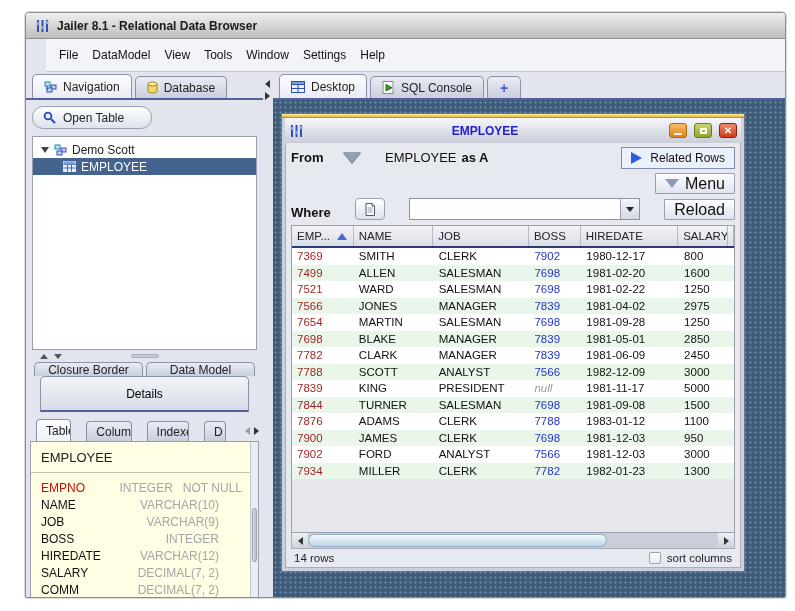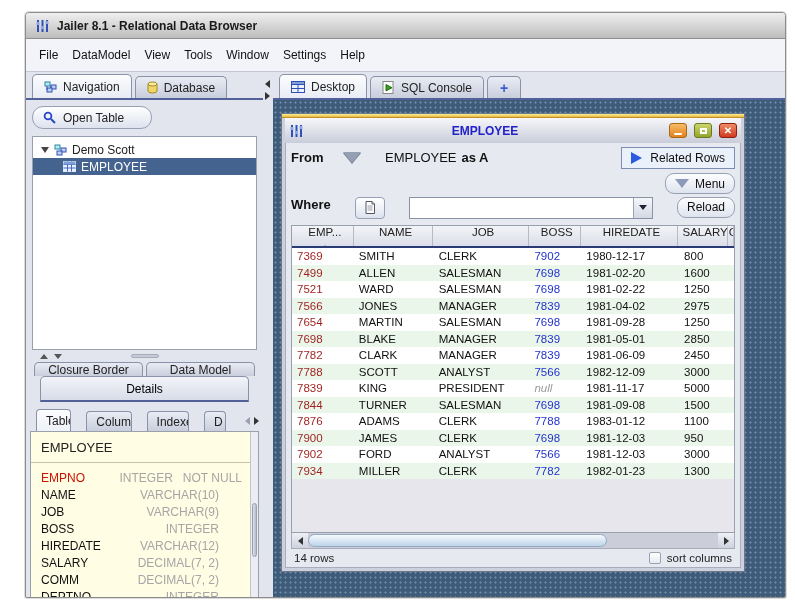--- a/index.html
+++ b/index.html
@@ -9,21 +9,21 @@
   
   .app { position:absolute; left:25px; top:12px; width:761px; height:586px;
          background:#e3e5ee; border:1px solid #8c8c8c; border-radius:4px 4px 2px 2px;
          box-shadow:0 0 0 1px #dcdcdc; overflow:hidden; }
 
   .titlebar { height:26px; background:linear-gradient(#efefef,#bdbdbd); border-bottom:1px solid #8f8f8f;
               display:flex; align-items:center; padding:0 9px; gap:7px; }
   .title { font-size:12px; font-weight:bold; color:#1a1a1a; }
 
   .menubar { height:24px; background:#f3f4fa; border-bottom:1px solid #c4c8d4;
-             display:flex; align-items:center; padding:16px 6px; }
+             display:flex; align-items:center; padding:16px 6px;margin-left:20px; }
   .menu-item { font-size:12px; color:#111; padding:3px 7px; cursor:default; }
 
   .content { display:flex; height:534px; }
 
   
   .tabstrip { height:26px; display:flex; align-items:flex-end; padding-left:6px; gap:3px; }
   .tab { height:22px; display:flex; align-items:center; gap:6px; padding:0 11px; font-size:12px; color:#222;
          border:1px solid #8a92a8; border-bottom:none; border-radius:5px 5px 0 0;
          background:linear-gradient(#e9ecf4,#c9cedd); }
   .tab.active { background:linear-gradient(#fbfcfe,#e9ecf4); height:24px; }
@@ -45,21 +45,21 @@
   .mini-split { height:12px; display:flex; align-items:center; padding-left:14px; gap:6px; position:relative; }
   .tri-up-s  { width:0;height:0;border-left:4px solid transparent;border-right:4px solid transparent;border-bottom:5px solid #555; }
   .tri-dn-s  { width:0;height:0;border-left:4px solid transparent;border-right:4px solid transparent;border-top:5px solid #555; }
   .grip { position:absolute; left:50%; top:4px; width:28px; height:4px; margin-left:-14px;
           background:#c6cad6; border:1px solid #a8acba; border-radius:2px; }
 
   .ptab-row1 { display:flex; gap:3px; padding:0 8px; }
   .ptab { height:14px; flex:1; display:flex; align-items:center; justify-content:center; font-size:12px; color:#222;
           border:1px solid #8a92a8; border-bottom:none; border-radius:5px 5px 0 0;
           background:linear-gradient(#e9ecf4,#c9cedd); }
-  .details-tab { margin:0 14px; height:26px; display:flex; align-items:center; justify-content:center; font-size:12px;
+  .details-tab { margin:0 14px; height:36px; display:flex; align-items:center; justify-content:center; font-size:12px;
                  border:1px solid #8a92a8; border-radius:5px 5px 0 0;
                  background:linear-gradient(#f2f4f9,#d8dce8); border-bottom:2px solid #53619b; }
 
   .detail-tabs { display:flex; align-items:flex-end; padding:7px 4px 0 10px; gap:15px; }
   .dtab { height:20px; display:flex; align-items:center; padding:0 9px; font-size:12px; color:#222;
           border:1px solid #8a92a8; border-bottom:none; border-radius:4px 4px 0 0;
           background:linear-gradient(#e9ecf4,#c9cedd); white-space:nowrap; overflow:hidden; }
   .dtab.active { background:linear-gradient(#fbfcfe,#eef1f7); height:22px; }
   .dtab.clip { max-width:22px; }
   .tab-scroll { display:flex; gap:4px; align-items:center; margin:0 0 6px 4px; }
@@ -115,37 +115,37 @@
   .tri-big { width:0; height:0; border-left:9px solid transparent; border-right:9px solid transparent;
              border-top:11px solid #96a0b4; margin-right:24px; filter:drop-shadow(0 1px 0 #6a7488); }
   .from-txt { font-size:13px; color:#111; }
   .from-alias { font-weight:bold; margin-left:5px; }
   .spacer { flex:1; }
   .btn-related { height:22px; display:flex; align-items:center; gap:8px; padding:0 9px;
                  background:#eaf1fb; border:1px solid #7d8db2; font-size:12px; color:#111; }
   .play { width:0; height:0; border-top:6px solid transparent; border-bottom:6px solid transparent; border-left:11px solid #2b5be0; }
 
   .fr2 { height:22px; display:flex; justify-content:flex-end; align-items:center; margin:2px 0; }
-  .btn { height:21px; display:flex; align-items:center; gap:6px; padding:0 9px; font-size:12px; color:#111;
-         background:linear-gradient(#fcfdfe,#dfe3ee); border:1px solid #98a0b4; border-radius:9px; }
+  .btn { height:21px; display:flex; align-items:center; gap:6px; padding:0 9px; font-size:16px; color:#111;
+         background:linear-gradient(#fcfdfe,#dfe3ee); border:1px solid #98a0b4; border-radius:1px; }
   .tri-menu { width:0; height:0; border-left:7px solid transparent; border-right:7px solid transparent; border-top:9px solid #8b9ab8; }
 
-  .fr3 { height:24px; display:flex; align-items:flex-start; gap:24px; margin-bottom:5px; }
+  .fr3 { height:24px; display:flex; align-items:flex-end; gap:24px; margin-bottom:5px; }
   .btn-doc { width:30px; height:22px; border:1px solid #98a0b4; border-radius:4px;
              background:linear-gradient(#ffffff,#dde2ee); display:flex; align-items:center; justify-content:center; }
   .combo { flex:1; height:22px; background:#fff; border:1px solid #8a92a8; display:flex; align-items:center; }
   .combo .field { flex:1; height:100%; }
   .combo .drop { width:19px; height:100%; background:linear-gradient(#f4f6fa,#d4d8e4); border-left:1px solid #9aa2b8;
                  display:flex; align-items:center; justify-content:center; }
   .tri-dn-xs { width:0;height:0;border-left:4px solid transparent;border-right:4px solid transparent;border-top:5px solid #223; }
 
   .tableWrap { height:310px; border:1px solid #98a0ac; background:#e6e6ec; display:flex; flex-direction:column; overflow:hidden; }
   .thead { height:22px; display:flex; background:linear-gradient(#f3f4f8,#dbdee8); border-bottom:2px solid #2a3a74; flex:none; }
   .hcell { display:flex; align-items:center; padding-left:5px; font-size:11.5px; color:#222;
-           border-right:1px solid #b6bac6; gap:7px; overflow:hidden; white-space:nowrap;flex-direction:column; }
+           border-right:1px solid #b6bac6; gap:7px; overflow:hidden; white-space:nowrap; }
   .sortup { width:0; height:0; border-left:5px solid transparent; border-right:5px solid transparent; border-bottom:7px solid #4a66d0; flex:none; }
   .trow { height:16.5px; display:flex; background:#fff; flex:none; }
   .trow.alt { background:#eaf6ea; }
   .tcell { font-size:11.5px; line-height:16px; padding-left:5px; overflow:hidden; white-space:nowrap; color:#111; }
   .c0 { width:62px; } .c1 { width:80px; } .c2 { width:96px; } .c3 { width:52px; } .c4 { width:98px; } .c5 { width:50px; } .c6 { flex:1; }
   .tcell.c0 { color:#9e1f1f; }
   .tcell.c3 { color:#2233cc; }
   .tcell.nullv { color:#999; font-style:italic; }
 
   .hsb { height:16px; display:flex; align-items:stretch; background:#d4d7e0; border:1px solid #a8acb8; border-top:none; }

